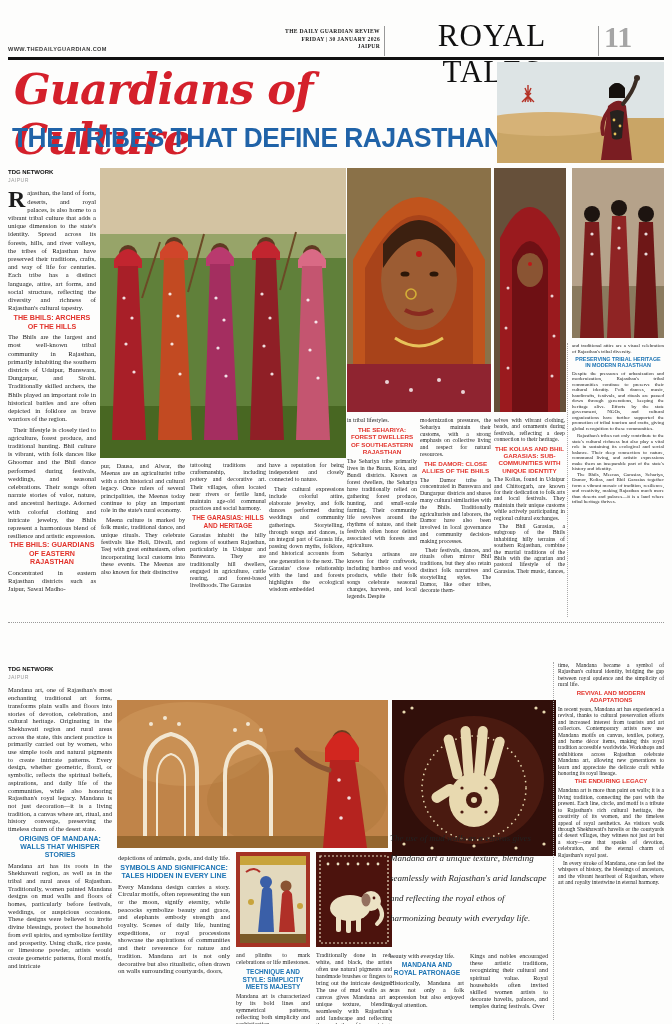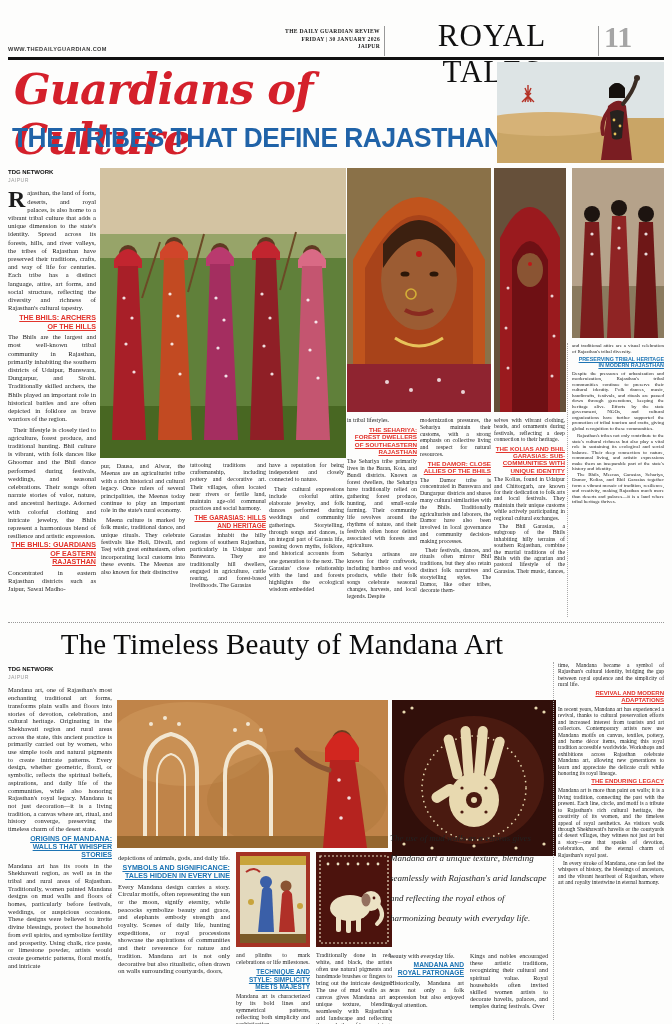--- a/index.html
+++ b/index.html
@@ -20,21 +20,21 @@
   .script-head{position:absolute;left:14px;top:64px;width:482px;font-family:"DejaVu Serif",serif;
                font-style:italic;font-weight:bold;font-size:43px;color:#d4202b;letter-spacing:-1px;}
   .tribes-head{position:absolute;left:12px;top:122px;width:490px;font-family:"Liberation Sans",sans-serif;
                font-weight:bold;font-size:28px;color:#2063a8;letter-spacing:-.5px;
                transform:scaleX(.94);transform-origin:left top;white-space:nowrap;}
   
   .col{position:absolute;text-align:justify;overflow:hidden;}
   .col p{margin:0 0 2px 0;}
   .col p.ind{text-indent:5px;margin:0;}
   .hd{font-family:"Liberation Sans",sans-serif;font-weight:bold;font-size:1.08em;
-      line-height:1.18;margin:1px 0 2px 0;text-align:right;text-decoration:underline;}
+      line-height:1.18;margin:1px 0 2px 0;text-align:center;}
   .hd.red{color:#e2342c;} .hd.blue{color:#1d74b4;}
   .byline{margin:0 0 5px 0;text-align:left;}
   .byline-name{font-family:"Liberation Sans",sans-serif;font-weight:bold;font-size:6px;color:#111;}
   .byline-city{font-family:"Liberation Sans",sans-serif;font-size:5.2px;color:#9a9a9a;letter-spacing:.4px;}
   .dropcap{float:left;font-size:24px;line-height:20px;padding-right:2px;font-weight:bold;}
   
   .photo{position:absolute;overflow:hidden;}
   .photo svg{display:block;width:100%;height:100%;}
   
   .dot-h{position:absolute;border-top:1px dotted #999;}
@@ -253,21 +253,20 @@
   <section class="col" style="left:572px;top:343px;width:92px;height:274px;font-size:5px;line-height:5.5px;">
     <p>and traditional attire are a visual celebration of Rajasthan's tribal diversity.</p>
     <h4 class="hd blue">PRESERVING TRIBAL HERITAGE IN MODERN RAJASTHAN</h4>
     <p>Despite the pressures of urbanization and modernization, Rajasthan's tribal communities continue to preserve their cultural identity. Folk dances, music, handicrafts, festivals, and rituals are passed down through generations, keeping the heritage alive. Efforts by the state government, NGOs, and cultural organizations have further supported the promotion of tribal tourism and crafts, giving global recognition to these communities.</p>
     <p class="ind">Rajasthan's tribes not only contribute to the state's cultural richness but also play a vital role in sustaining its ecological and social balance. Their deep connection to nature, communal living, and artistic expressions make them an inseparable part of the state's history and identity.</p>
     <p class="ind">The Bhils, Meenas, Garasias, Sehariya, Damor, Kolias, and Bhil Garasias together form a vibrant mosaic of tradition, resilience, and creativity, making Rajasthan much more than deserts and palaces—it is a land where tribal heritage thrives.</p>
   </section>
 
   <div class="dot-h" style="left:8px;top:622px;width:656px;"></div>
 
-  <h2 class="a2-head" style="margin:0;font-weight:normal;">The Timeless Beauty of Mandana Art</h2>
 
   <section class="col" style="left:8px;top:666px;width:104px;height:358px;font-size:6.5px;line-height:7.7px;">
     <div class="byline">
       <div class="byline-name">TDG NETWORK</div>
       <div class="byline-city">JAIPUR</div>
     </div>
     <p>Mandana art, one of Rajasthan's most enchanting traditional art forms, transforms plain walls and floors into stories of devotion, celebration, and cultural heritage. Originating in the Shekhawati region and rural areas across the state, this ancient practice is primarily carried out by women, who use simple tools and natural pigments to create intricate patterns. Every design, whether geometric, floral, or symbolic, reflects the spiritual beliefs, aspirations, and daily life of the communities, while also honoring Rajasthan's royal legacy. Mandana is not just decoration—it is a living tradition, a canvas where art, ritual, and history converge, preserving the timeless charm of the desert state.</p>
     <h4 class="hd blue">ORIGINS OF MANDANA: WALLS THAT WHISPER STORIES</h4>
     <p>Mandana art has its roots in the Shekhawati region, as well as in the tribal and rural areas of Rajasthan. Traditionally, women painted Mandana designs on mud walls and floors of homes, particularly before festivals, weddings, or auspicious occasions. These designs were believed to invite divine blessings, protect the household from evil spirits, and symbolize fertility and prosperity. Using chalk, rice paste, or limestone powder, artists would create geometric patterns, floral motifs, and intricate</p>
   </section>

